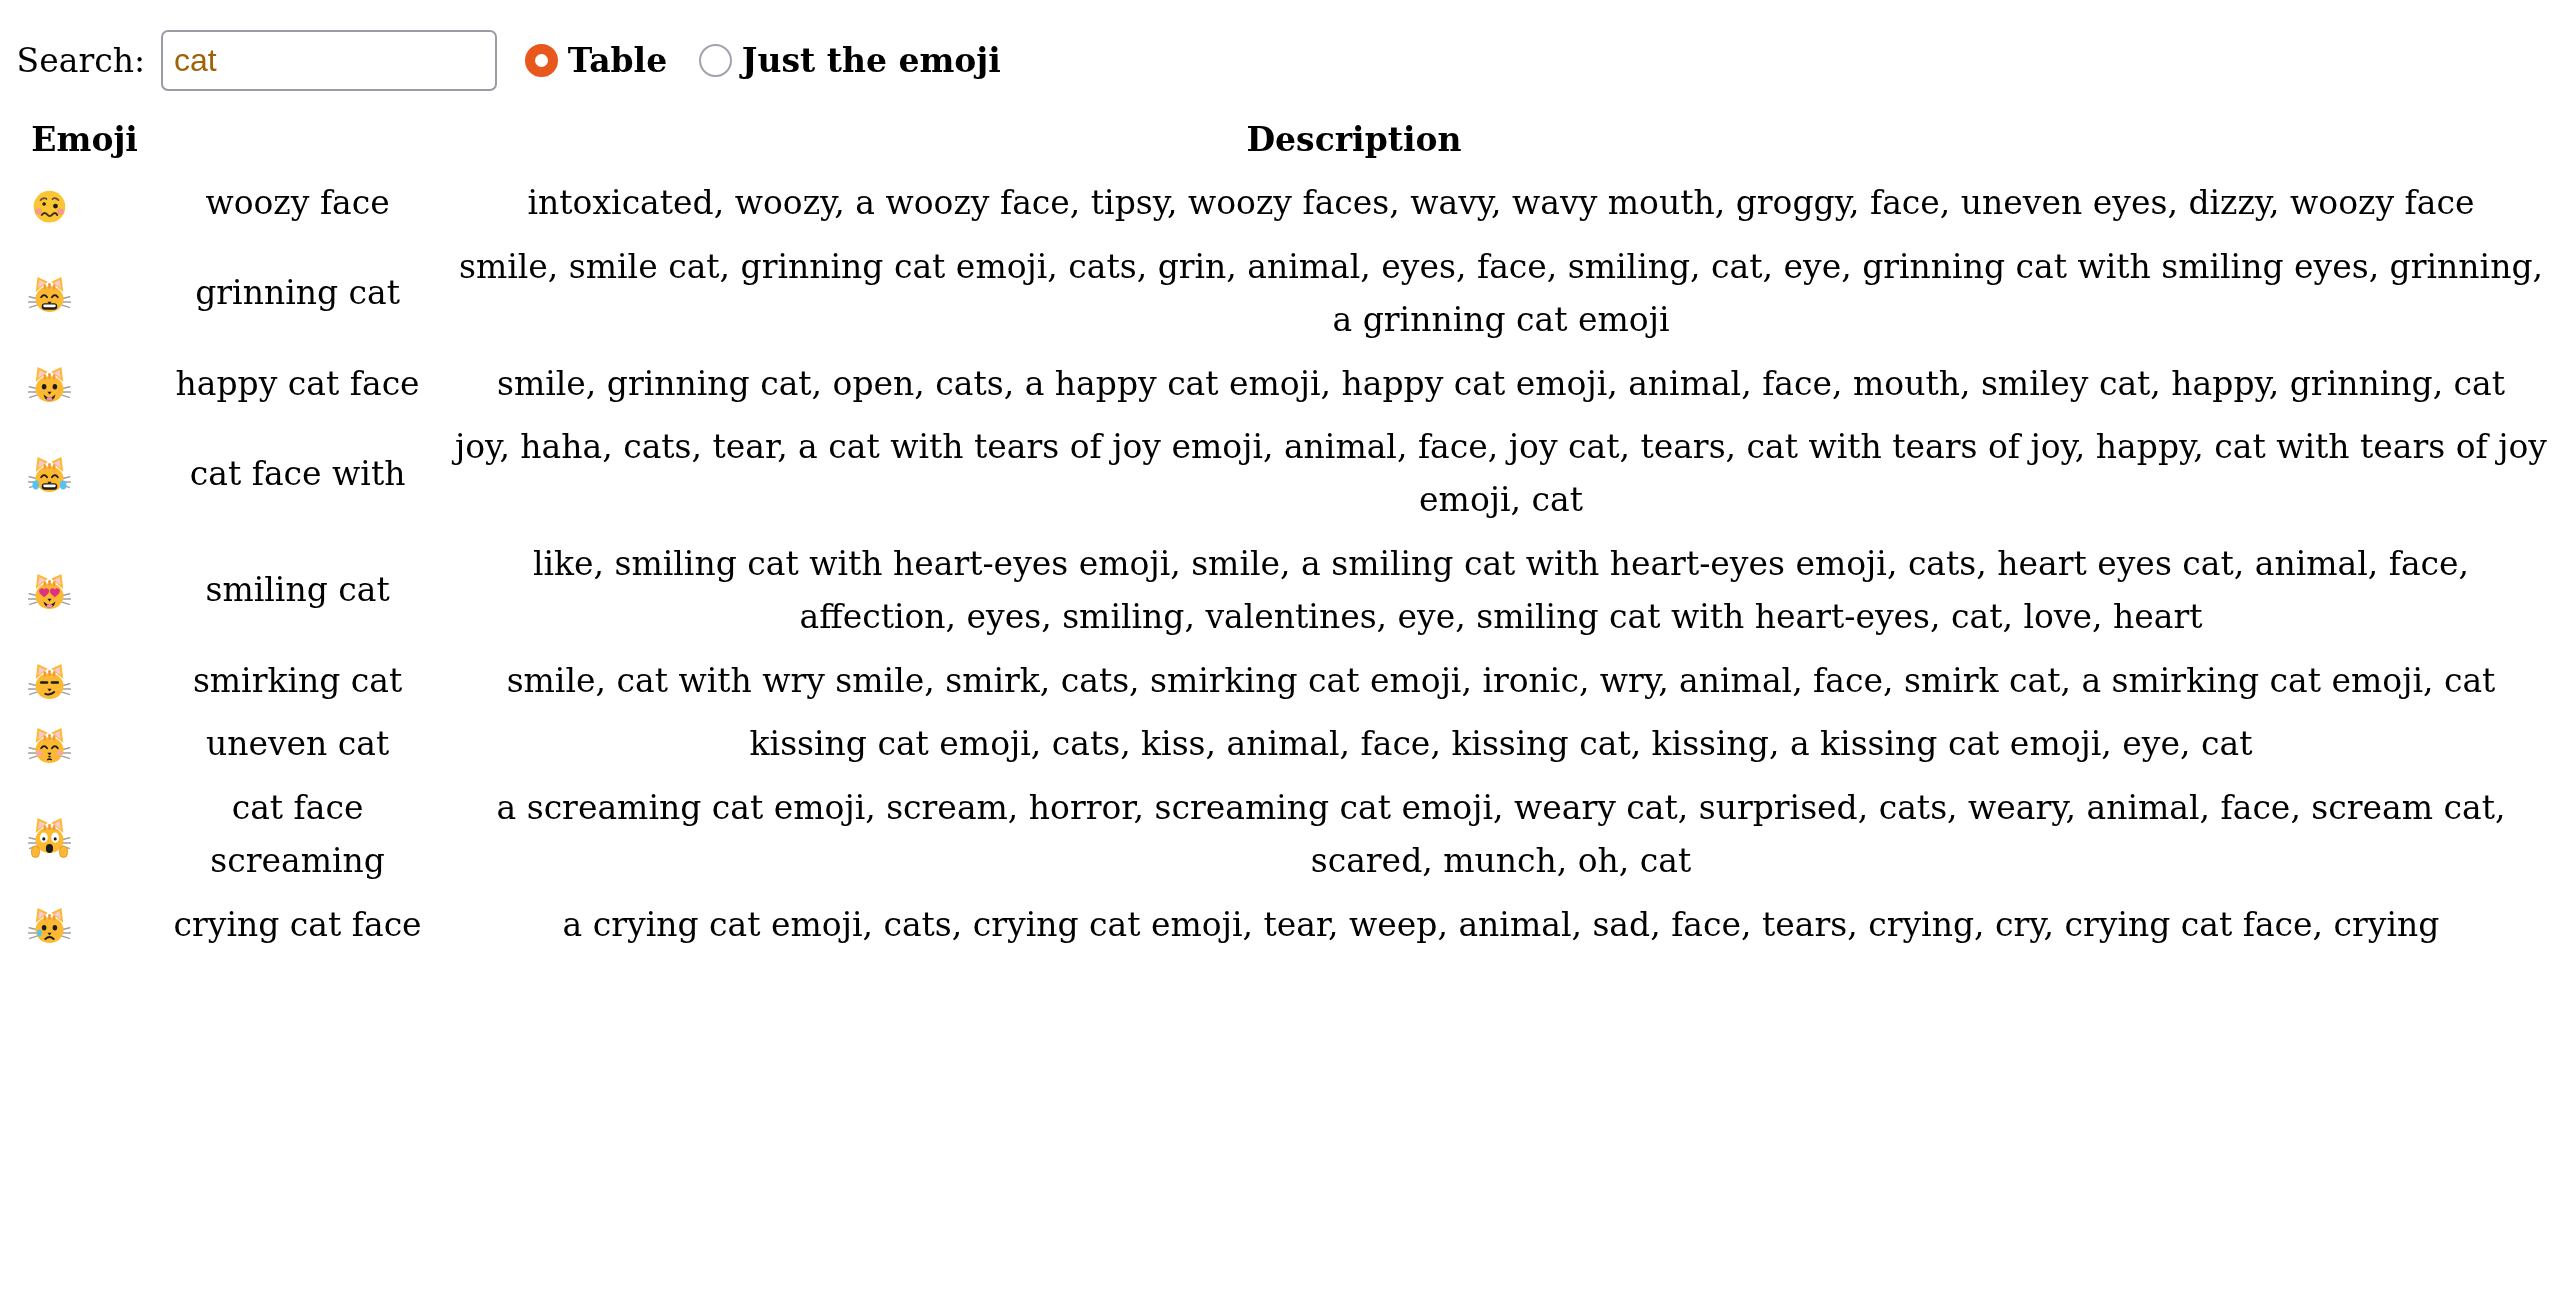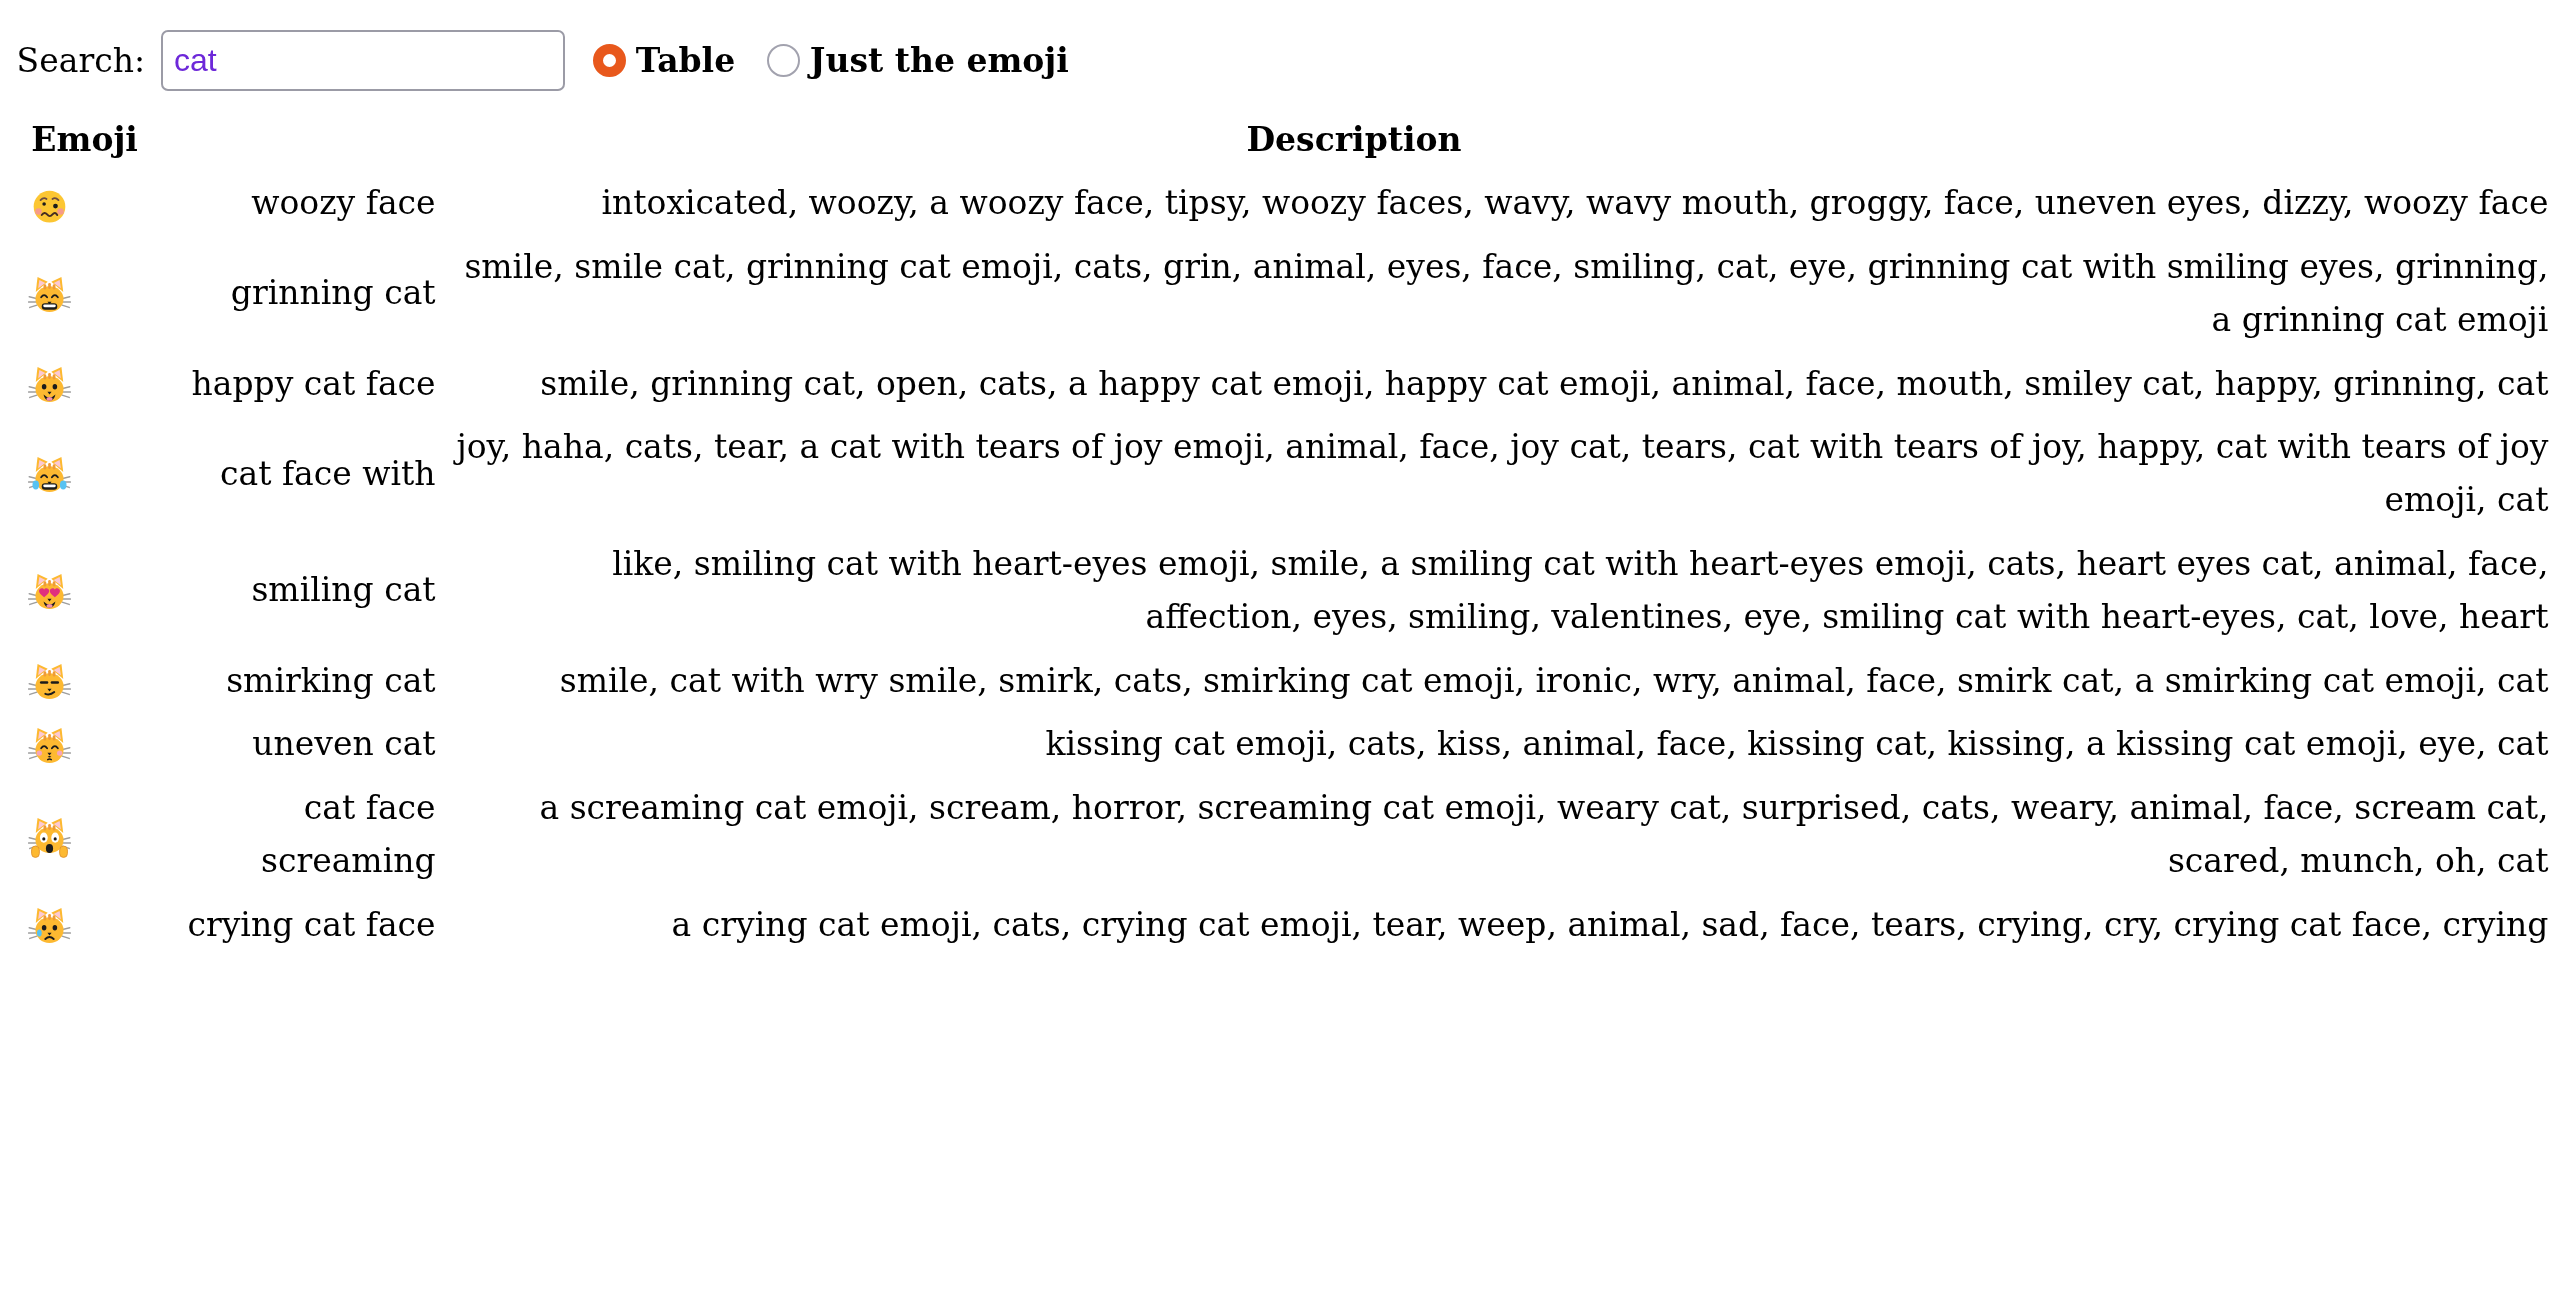--- a/index.html
+++ b/index.html
@@ -12,45 +12,45 @@
   .page { padding: 0 16.6px; }
 
   h1.title {
     font-size: 66px; font-weight: bold;
     margin: 61px 0 44px 0; line-height: 1.1;
   }
 
   .controls { display: flex; align-items: center; margin-top: 30px; }
   .search-label { margin-right: 16px; }
   .search-input {
-    width: 404px; height: 61px; box-sizing: border-box;
+    width: 336px; height: 61px; box-sizing: border-box;
     border: 2.1px solid var(--input-border, #9b9ba6); border-radius: 7px;
     font-family: "Liberation Sans", sans-serif; font-size: 32px;
-    padding: 0 11px; color: #6d28d9; background: #fff; outline: none;
+    padding: 0 11px; color: #a16207; background: #fff; outline: none;
   }
   .radio {
     width: 33px; height: 33px; box-sizing: border-box; flex: none;
     border-radius: 50%; display: inline-block; background: #fff;
     border: 2.1px solid var(--radio-unchecked, #a2a2ae);
     margin-left: 28px; cursor: pointer;
   }
   .radio.checked { border: 10.4px solid var(--radio-accent, #e8581c); }
   #radio-1 { margin-left: 32px; }
   .radio-label { margin-left: 9.7px; cursor: pointer; font-weight: bold; }
 
   table.emoji-table {
     border-collapse: separate; border-spacing: 4.1px;
     table-layout: fixed; width: 100%; margin-top: 15px;
   }
   col.col1 { width: 128px; }
   col.col2 { width: 290px; }
   th, td { padding: 3.5px 7px; line-height: 1.6; vertical-align: middle; }
   th { font-weight: bold; text-align: center; }
   td.cell-emoji { text-align: left; }
-  td.cell-name, td.cell-desc { text-align: right; }
+  td.cell-name, td.cell-desc { text-align: center; }
   .emoji { display: inline-block; width: 43px; height: 43px; vertical-align: middle; }
   .emoji svg { display: block; }
 </style>
 </head>
 <body style="--radio-accent: #e8581c; --radio-unchecked: #a2a2ae; --input-border: #9b9ba6;">
 
 <div class="page">
 
   <div class="controls">
     <label class="search-label">Search:</label>

